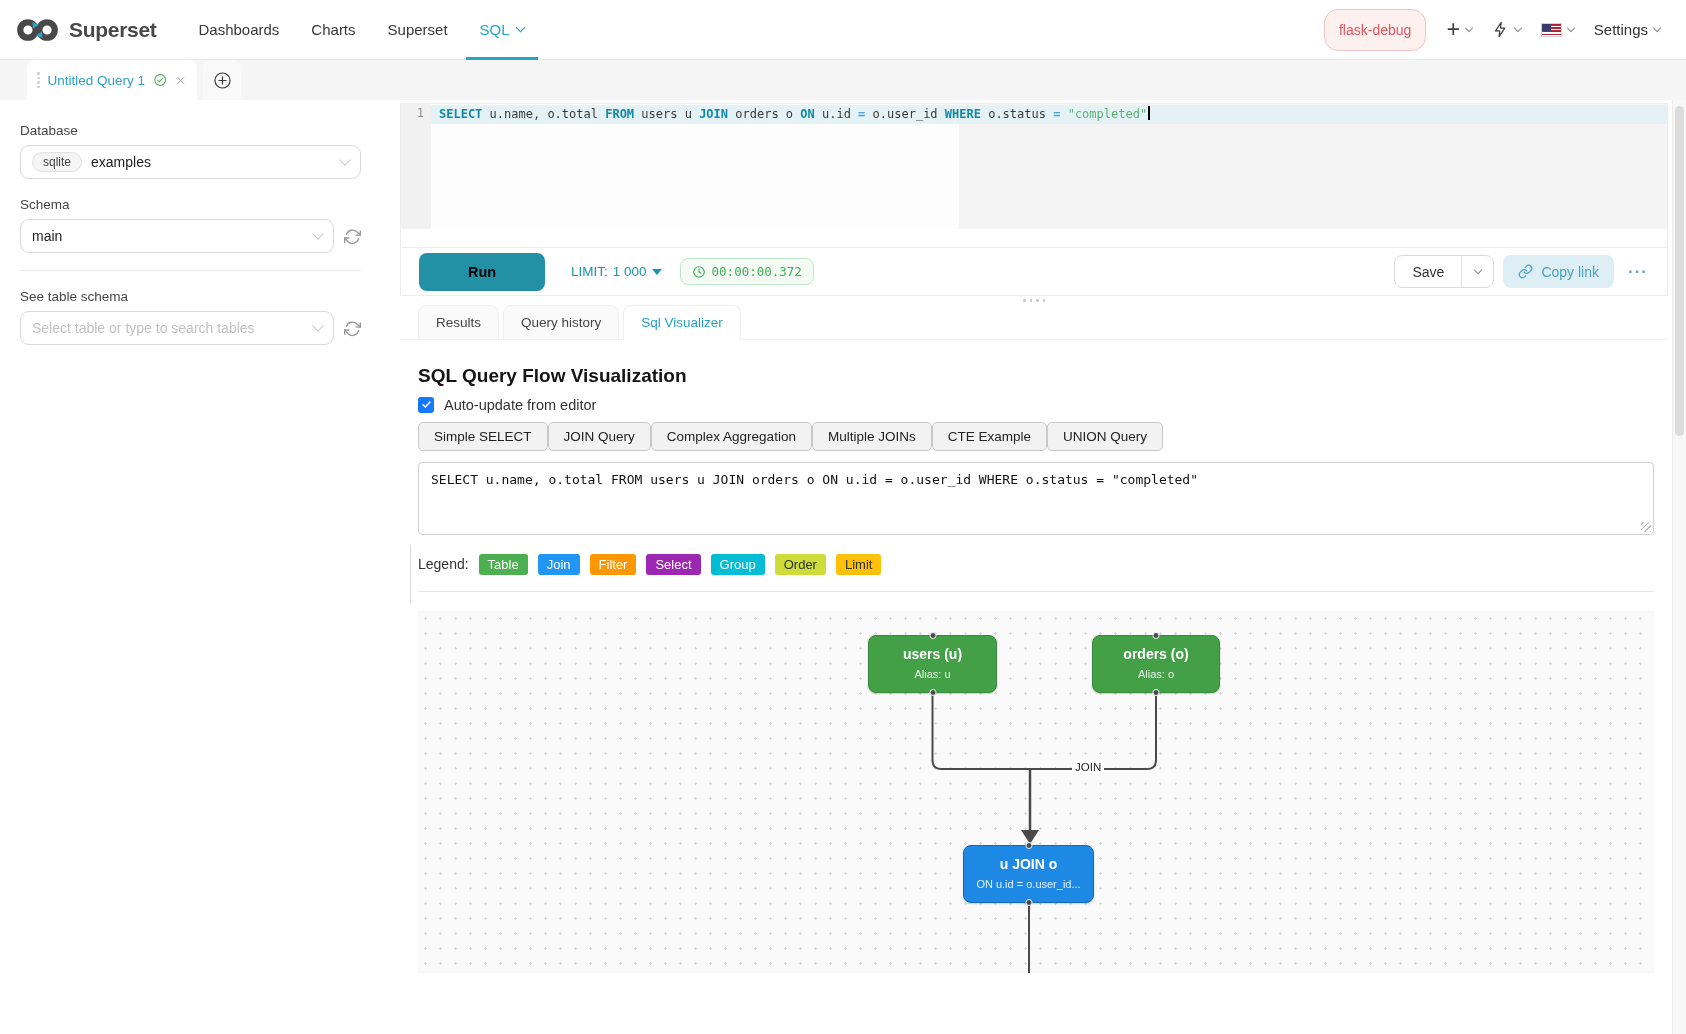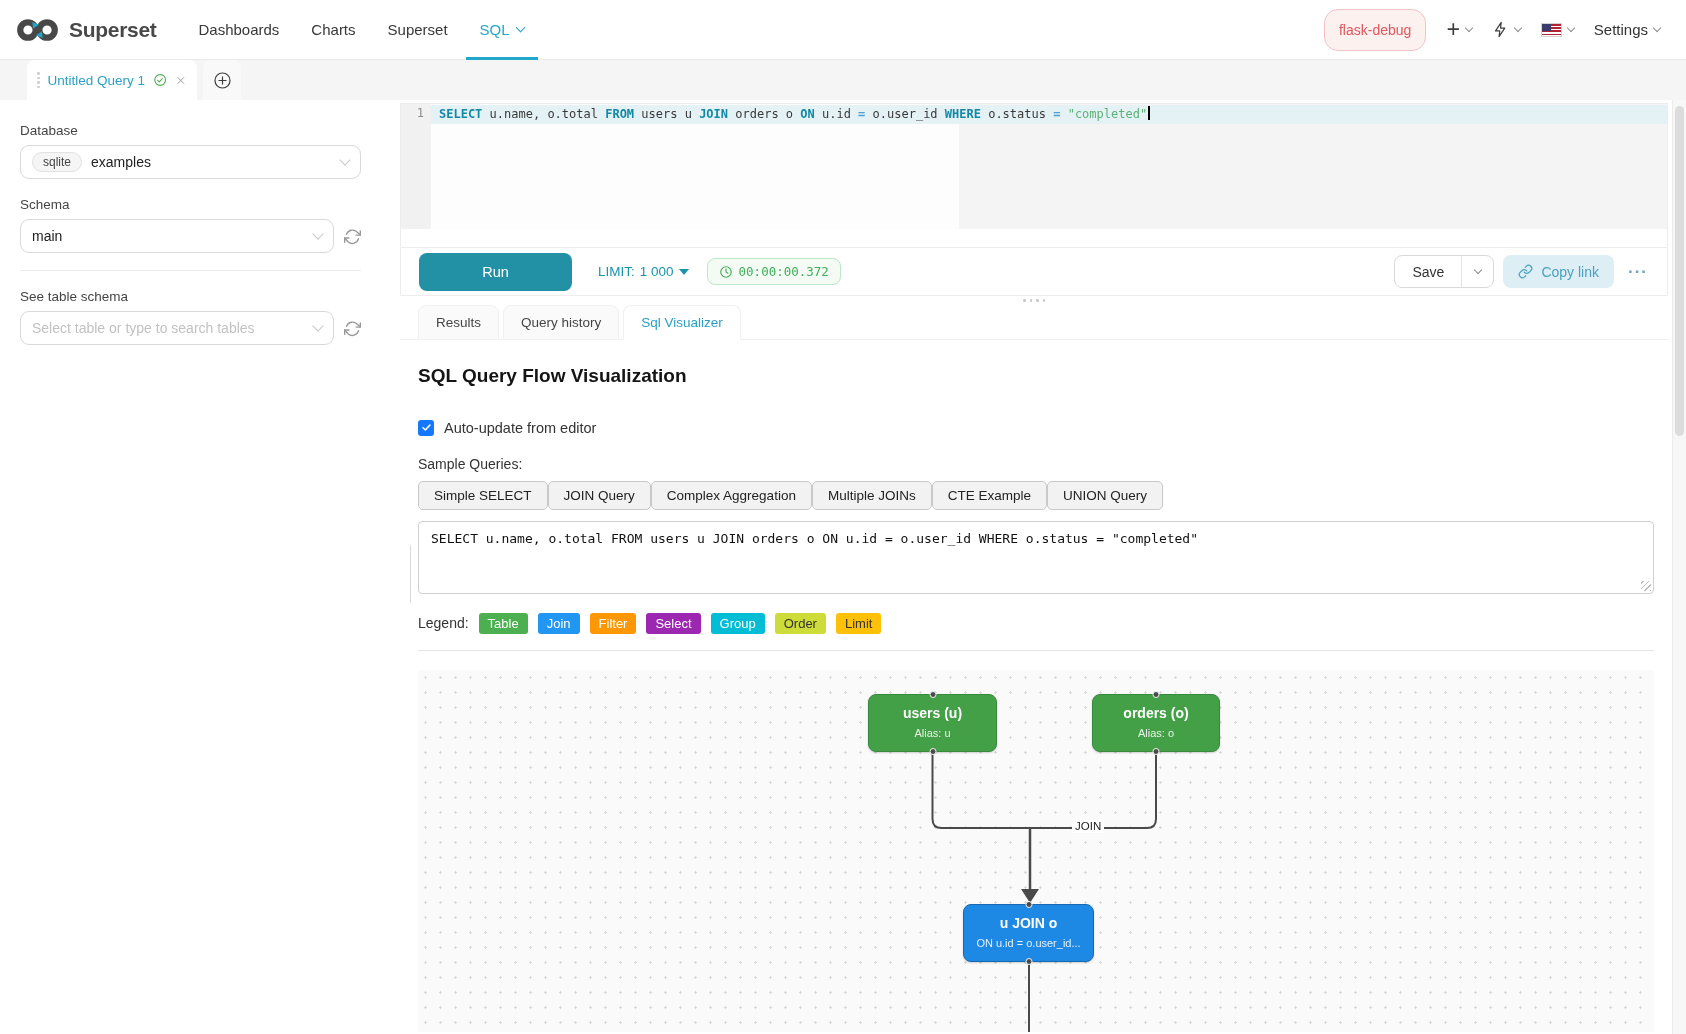--- a/index.html
+++ b/index.html
@@ -72,22 +72,22 @@
   .ace-code { position:absolute; left:38px; top:1px; height:19px; line-height:19px; z-index:3;
     font-family:"DejaVu Sans Mono", monospace; font-size:12px; white-space:pre; color:#3a3a3a;}
   .tok-keyword { color:#1189a6; font-weight:bold; }
   .tok-operator { color:#4b9fd5; font-weight:bold; }
   .tok-string { color:#5cb176; }
   .tok-plain { color:#3a3a3a; }
   .cursor { display:inline-block; width:2px; height:14px; background:#000; vertical-align:-2px; margin-left:1px;}
   .editor-gap { height:18px; background:#fff; }
   .toolbar { height:48px; border-top:1px solid #ededed; display:flex; align-items:center;
     padding:0 14px 0 18px; background:#fff; }
-  .run-btn { width:153px; height:38px; background:#2291a6; color:#ffffff; font-size:14.5px;
-    border:none; border-radius:8px; cursor:pointer; }
+  .run-btn { width:126px; height:38px; background:#2291a6; color:#000000; font-size:14.5px;
+    border:none; border-radius:8px; cursor:pointer;font-weight:bold; }
   .limit { margin-left:26px; display:flex; align-items:center; gap:5px; cursor:pointer;
     font-size:13.5px; color:#1a93ad; }
   .caret-down { width:0; height:0; border-left:5px solid transparent; border-right:5px solid transparent;
     border-top:6px solid #1a93ad; }
   .timer { margin-left:18px; display:flex; align-items:center; gap:6px; background:#f4fbf5;
     border:1px solid #bfe6c8; border-radius:8px; padding:5px 11px;
     font-family:"DejaVu Sans Mono", monospace; font-size:12.5px; color:#3fae58; }
   .tb-right { margin-left:auto; display:flex; align-items:center; gap:9px; }
   .save-split { display:flex; border:1px solid #d9d9d9; border-radius:8px; overflow:hidden; background:#fff;}
   .save-main { padding:0 17px; height:31px; display:flex; align-items:center; font-size:14px; color:#333; cursor:pointer;}
@@ -105,21 +105,21 @@
   .south-tabs { display:flex; gap:4px; padding-left:18px; align-items:flex-end;
     border-bottom:1px solid #efefef; height:37px; }
   .stab { height:35px; padding:0 17px; display:flex; align-items:center; font-size:13.5px;
     color:#454545; background:#fafafa; border:1px solid #f0f0f0; border-radius:8px 8px 0 0;
     cursor:pointer; margin-bottom:-1px; }
   .stab.active { background:#fff; color:#28a0c6; border-bottom-color:#fff; }
 
   
   .viz { padding:0 14px 0 18px; }
   .viz-title { font-size:19px; font-weight:bold; color:#141414; margin-top:25px; }
-  .auto-row { display:flex; align-items:center; gap:10px; margin-top:33px; }
+  .auto-row { display:flex; align-items:center; gap:10px; margin-top:10px; }
   .checkbox { width:16px; height:16px; border-radius:3px; background:#1677ff; display:flex;
     align-items:center; justify-content:center; cursor:pointer; flex:none;}
   .auto-label { font-size:14.5px; color:#333; }
   .samples-label { font-size:14px; color:#333; margin-top:20px; }
   .samples-row { display:flex; margin-top:9px; }
   .sample-btn { height:29px; padding:0 15px; background:#f2f2f2; border:1px solid #c9c9c9;
     border-radius:5px; font-size:13.5px; color:#222; cursor:pointer; font-family:"Liberation Sans",sans-serif;}
   .query-box { margin-top:11px; position:relative; }
   .query-ta { width:100%; height:73px; border:1px solid #d0d0d0; border-radius:4px; resize:none;
     font-family:"DejaVu Sans Mono", monospace; font-size:13px; color:#111; padding:9px 12px;
@@ -341,21 +341,20 @@
 
         <div class="auto-row">
           <span class="checkbox">
             <svg class="ic" width="11" height="11" viewBox="0 0 24 24" fill="none" stroke="#fff" stroke-width="3.4" stroke-linecap="round" stroke-linejoin="round">
               <path d="M4.5 12.5l5 5 10-11"></path>
             </svg>
           </span>
           <span class="auto-label">Auto-update from editor</span>
         </div>
 
-        <div class="samples-label">Sample Queries:</div>
         <div class="samples-row">
           <button class="sample-btn">Simple SELECT</button>
           <button class="sample-btn">JOIN Query</button>
           <button class="sample-btn">Complex Aggregation</button>
           <button class="sample-btn">Multiple JOINs</button>
           <button class="sample-btn">CTE Example</button>
           <button class="sample-btn">UNION Query</button>
         </div>
 
         <div class="query-box">

